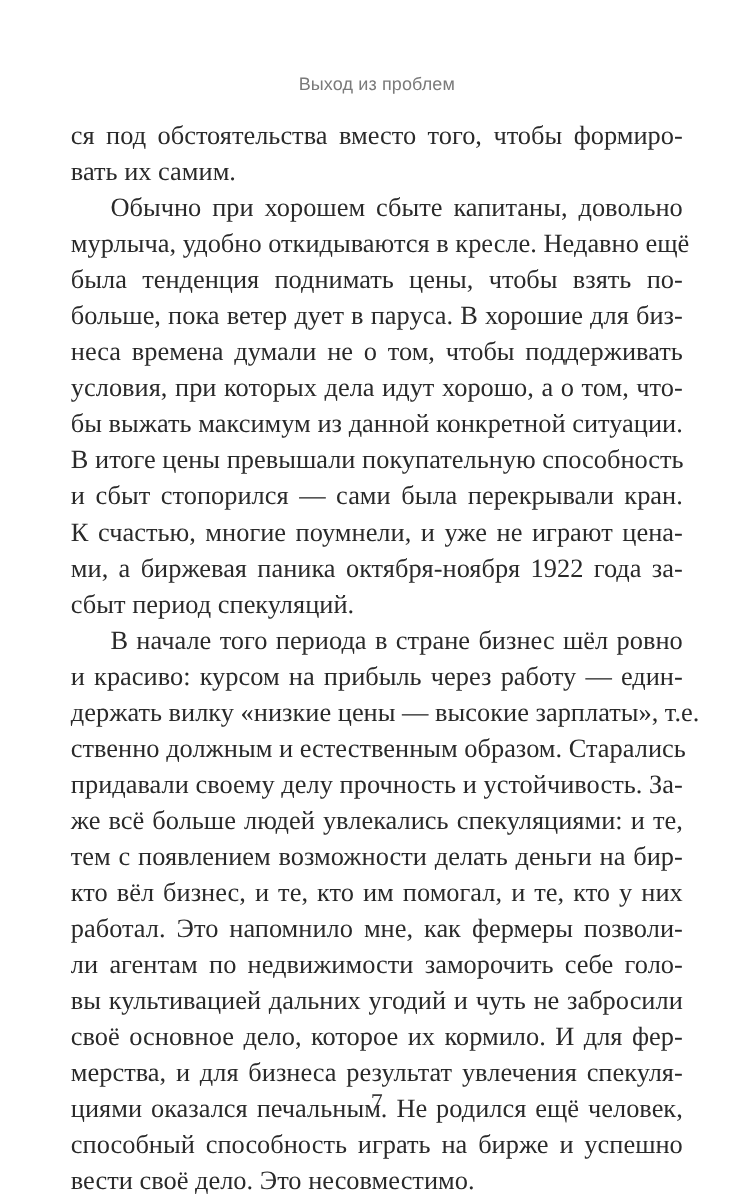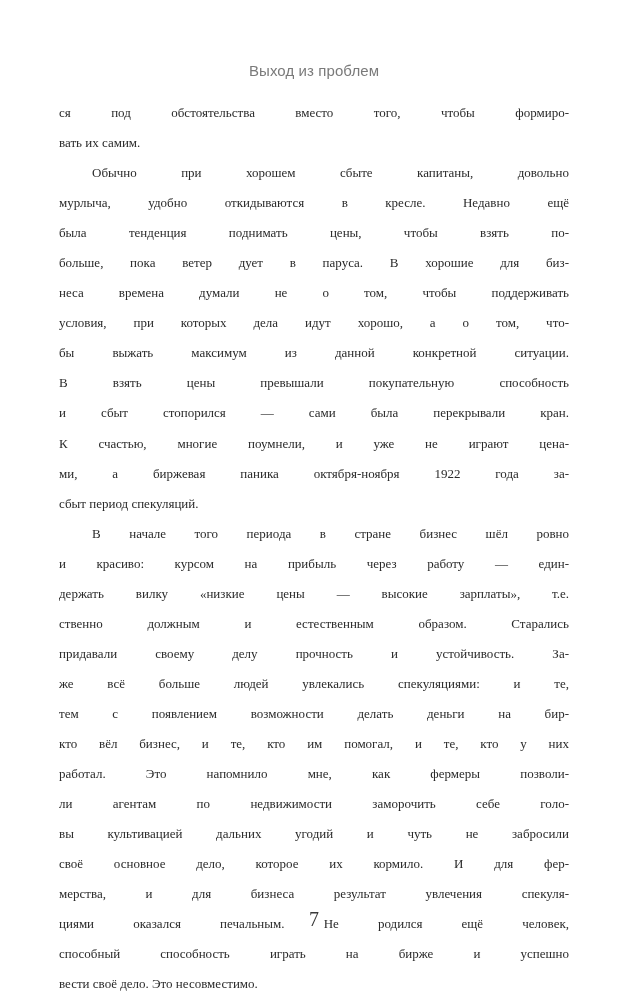--- a/index.html
+++ b/index.html
@@ -23,21 +23,21 @@
       font-size: 15px;
       color: #7a7a7a;
       letter-spacing: 0.1px;
     }
     .body-text {
       position: absolute;
       top: 98px;
       left: 59px;
       width: 510px;
       font-family: "Liberation Serif", serif;
-      font-size: 13px;
+      font-size: 22px;
       line-height: 30.05px;
       color: #2a2a2a;
     }
     .line {
       display: block;
       white-space: nowrap;
       text-align: justify;
       text-align-last: justify;
       height: 30.05px;
       overflow: visible;
@@ -72,21 +72,21 @@
   </div>
 
   <div>
     <span class="line indent">Обычно при хорошем сбыте капитаны, довольно</span>
     <span class="line">мурлыча, удобно откидываются в кресле. Недавно ещё</span>
     <span class="line">была тенденция поднимать цены, чтобы взять по-</span>
     <span class="line">больше, пока ветер дует в паруса. В хорошие для биз-</span>
     <span class="line">неса времена думали не о том, чтобы поддерживать</span>
     <span class="line">условия, при которых дела идут хорошо, а о том, что-</span>
     <span class="line">бы выжать максимум из данной конкретной ситуации.</span>
-    <span class="line">В взять цены превышали покупательную способность</span>
+    <span class="line">В итоге цены превышали покупательную способность</span>
     <span class="line">и сбыт стопорился — сами была перекрывали кран.</span>
     <span class="line">К счастью, многие поумнели, и уже не играют цена-</span>
     <span class="line">ми, а биржевая паника октября-ноября 1922 года за-</span>
     <span class="line last">сбыт период спекуляций.</span>
   </div>
 
   <div>
     <span class="line indent">В начале того периода в стране бизнес шёл ровно</span>
     <span class="line">и красиво: курсом на прибыль через работу — един-</span>
     <span class="line">держать вилку «низкие цены — высокие зарплаты», т.е.</span>

